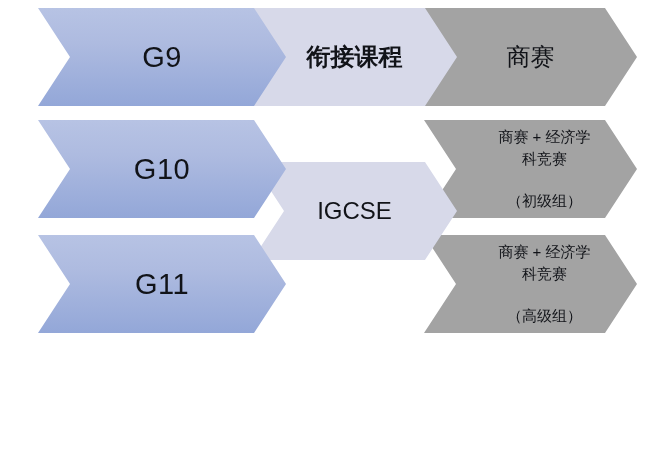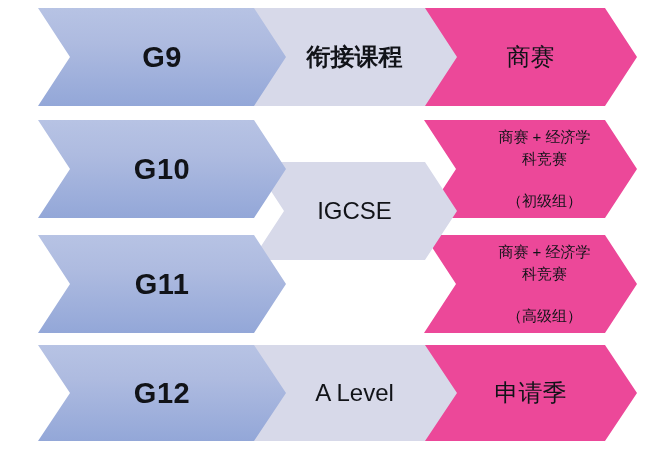--- a/index.html
+++ b/index.html
@@ -42,35 +42,35 @@
     z-index: 3;
   }
 
   .chev-step {
     background: #d7d9e9;
     z-index: 2;
     align-items: center;
   }
 
   .chev-step2 {
-    background: #ec4899;
+    background: #a3a3a3;
     z-index: 1;
   }
 
   .chev-label {
     color: #111318;
     text-align: center;
     line-height: 1.18;
     padding: 0 4px;
     white-space: pre-line;
   }
 
   .lbl-grade {
     font-size: 29px;
-    font-weight: 700;
+    font-weight: 400;
     letter-spacing: 0.5px;
   }
 
   .lbl-step-lg {
     font-size: 24px;
     font-weight: 400;
   }
 
   .lbl-step-lg.bold {
     font-weight: 700;
@@ -120,25 +120,14 @@
       <span class="chev-label lbl-grade">G11</span>
     </div>
     <div class="chev chev-step2" style="left:424px; width:213px; height:98px;">
       <span class="chev-label lbl-step-sm">商赛 + 经济学
 科竞赛
 
 （高级组）</span>
     </div>
   </div>
 
-  <div class="flow-row" style="top:345px; height:96px;">
-    <div class="chev chev-grade" style="left:38px; width:248px; height:96px;">
-      <span class="chev-label lbl-grade">G12</span>
-    </div>
-    <div class="chev chev-step" style="left:252px; width:205px; height:96px;">
-      <span class="chev-label lbl-step-lg">A Level</span>
-    </div>
-    <div class="chev chev-step2" style="left:424px; width:213px; height:96px;">
-      <span class="chev-label lbl-step-lg">申请季</span>
-    </div>
-  </div>
 
 </div>
 
 </body></html>

